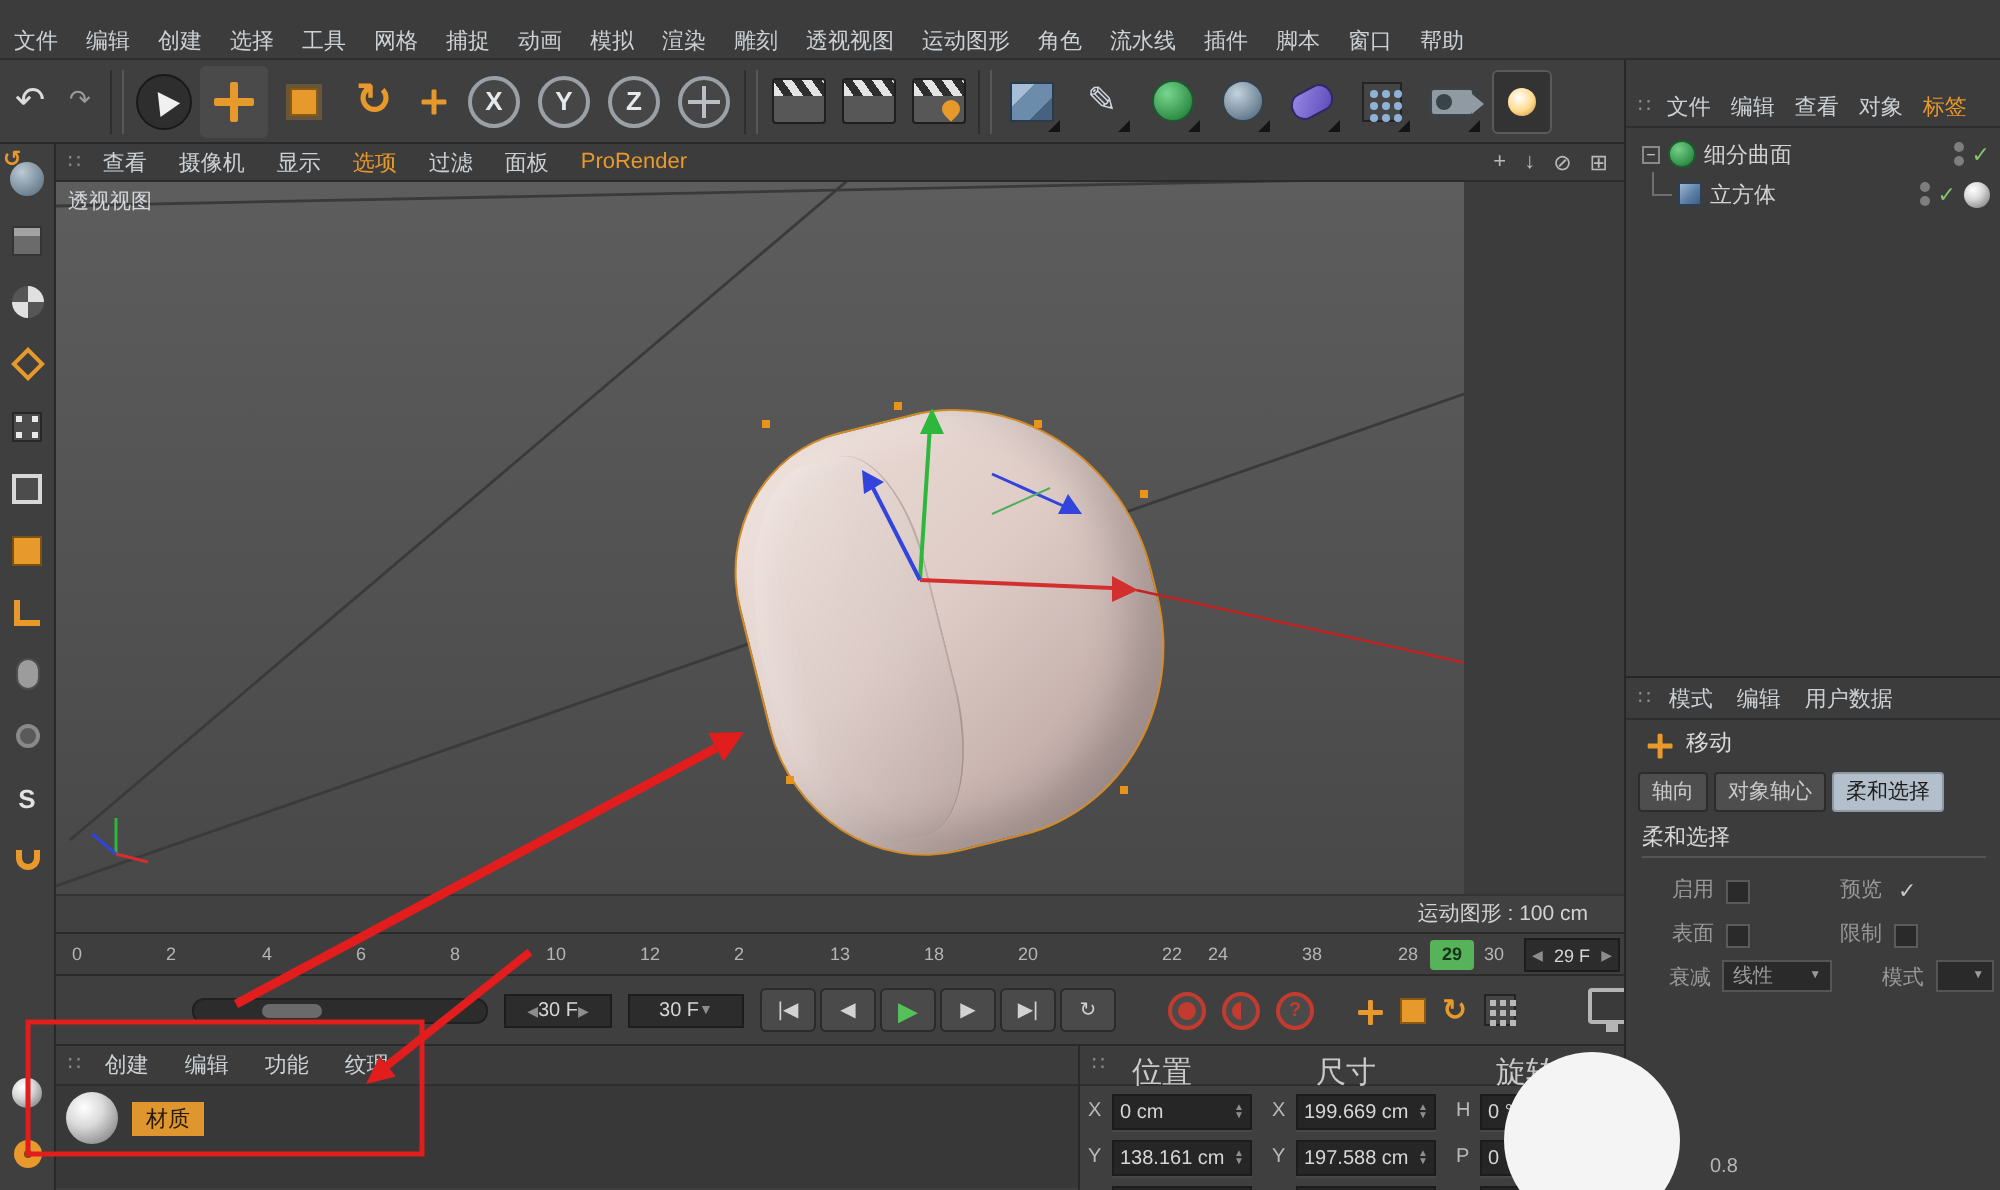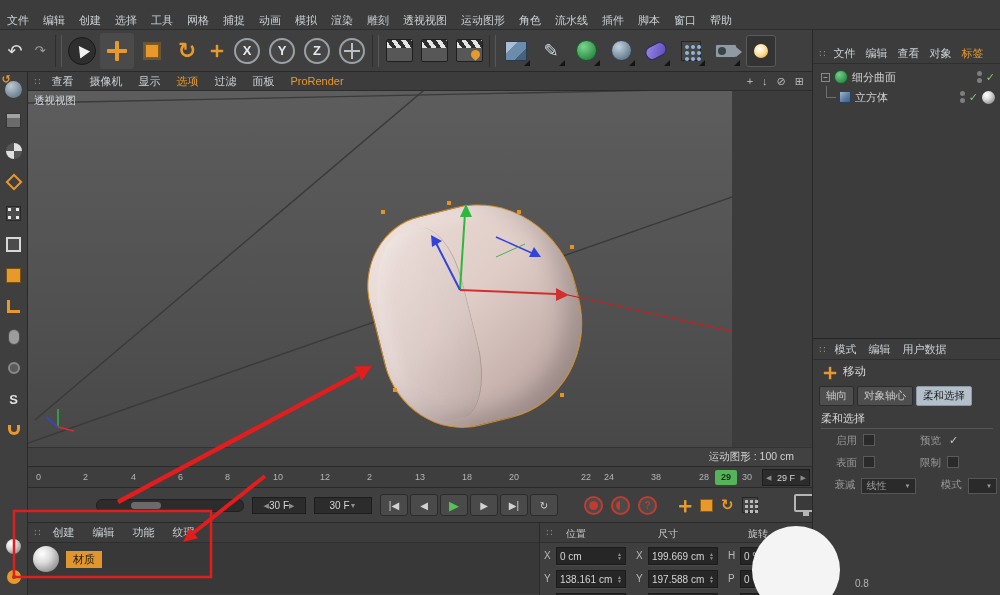--- a/index.html
+++ b/index.html
@@ -127,21 +127,21 @@
 #matmgr{position:absolute;left:28px;top:523px;width:512px;height:72px;background:#3f3f3f;border-right:1px solid #292929}
 .panelmenu{height:20px;display:flex;align-items:center;border-bottom:1px solid #2e2e2e;background:#3c3c3c}
 .panelmenu .mi{padding:0 9px}
 .grip{color:#8c8c8c;font-size:10px;letter-spacing:-1px;padding:0 4px 0 6px}
 #matmgr .body{position:relative;height:51px;background:#383838}
 #matball{position:absolute;left:5px;top:3px;width:26px;height:26px}
 .ball{border-radius:50%;background:radial-gradient(circle at 35% 30%,#ffffff,#dadada 38%,#9d9d9d 72%,#6f6f6f);width:100%;height:100%}
 #matname{position:absolute;left:38px;top:8px;background:#e0962e;color:#241a05;padding:1px 7px;font-size:11px}
 
 #coordmgr{position:absolute;left:540px;top:523px;width:272px;height:72px;background:#3f3f3f;overflow:hidden}
-.coordhead{position:absolute;top:4px;font-size:10px;color:#c9c9c9}
+.coordhead{position:absolute;top:4px;font-size:15px;color:#c9c9c9}
 .coordrow{position:absolute;left:0;width:272px;height:20px}
 .cr-label{position:absolute;top:3px;font-size:10px;color:#b9b9b9}
 .fld{position:absolute;top:0;width:70px;height:18px;background:#262626;border:1px solid #1c1c1c;
   box-shadow:0 1px 0 rgba(255,255,255,.05);display:flex;align-items:center;justify-content:space-between;
   padding:0 3px;font-size:10px;color:#d6d6d6;white-space:nowrap}
 .spin{display:flex;flex-direction:column;line-height:4px;font-size:5px;color:#8f8f8f}
 
 #rightpanel{position:absolute;left:812px;top:30px;width:188px;height:565px;background:#3c3c3c;border-left:1px solid #272727}
 #om-menu{position:absolute;left:0;top:14px;width:188px}
 .om-row{position:absolute;left:8px;right:5px;height:18px;display:flex;align-items:center;gap:4px;font-size:11px;color:#d2d2d2}
@@ -153,21 +153,21 @@
 .vdots i{width:5px;height:5px;border-radius:50%;background:#7e7e7e}
 .greencheck{color:#86c36c;font-size:11px;font-weight:bold}
 .treeline{position:absolute;left:13px;top:56px;width:10px;height:12px;border-left:1px solid #6e6e6e;border-bottom:1px solid #6e6e6e}
 #am-divider{position:absolute;left:0;top:308px;width:188px;border-top:1px solid #262626}
 #am-menu{position:absolute;left:0;top:310px;width:188px}
 #am-tool{position:absolute;left:8px;top:334px;display:flex;align-items:center;gap:7px;color:#dadada;font-size:11.5px}
 #am-tabs{position:absolute;left:6px;top:356px;display:flex}
 .am-tab{background:#4e4e4e;border:1px solid #2c2c2c;border-radius:2px;padding:2px 6px;margin-right:3px;color:#c9c9c9;font-size:10.5px;white-space:nowrap}
 .am-tab.active{background:#b3bfca;color:#1c1c1c;border-color:#8d99a4}
 #am-section{position:absolute;left:8px;top:381px;width:172px;color:#d8d8d8;font-size:11px;border-bottom:1px solid #555;padding-bottom:2px}
-.am-row{position:absolute;left:8px;width:176px;height:18px;display:flex;align-items:flex-start;color:#989898;font-size:10.5px}
+.am-row{position:absolute;left:8px;width:176px;height:18px;display:flex;align-items:flex-end;color:#989898;font-size:10.5px}
 .am-l{width:36px;text-align:right;margin-right:6px}
 .am-l.r2{margin-left:26px;width:40px}
 .chk{width:12px;height:12px;background:#2a2a2a;border:1px solid #5a5a5a;display:inline-block}
 .chkmark{color:#c8c8c8;font-size:11px;margin-left:2px}
 .dropfld{height:16px;background:#2a2a2a;border:1px solid #555;display:flex;align-items:center;
   justify-content:space-between;padding:0 4px;color:#9a9a9a;font-size:10px}
 #am-corner{position:absolute;left:42px;top:548px;font-size:10px;color:#b5b5b5}
 
 #whiteblob{position:absolute;left:752px;top:526px;width:88px;height:88px;border-radius:50%;background:#f4f4f4;z-index:6}
 #annotations{position:absolute;left:0;top:0;z-index:30;pointer-events:none}

